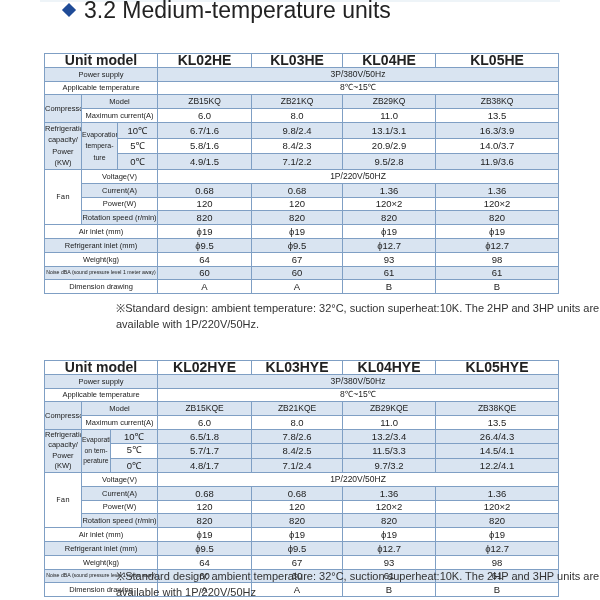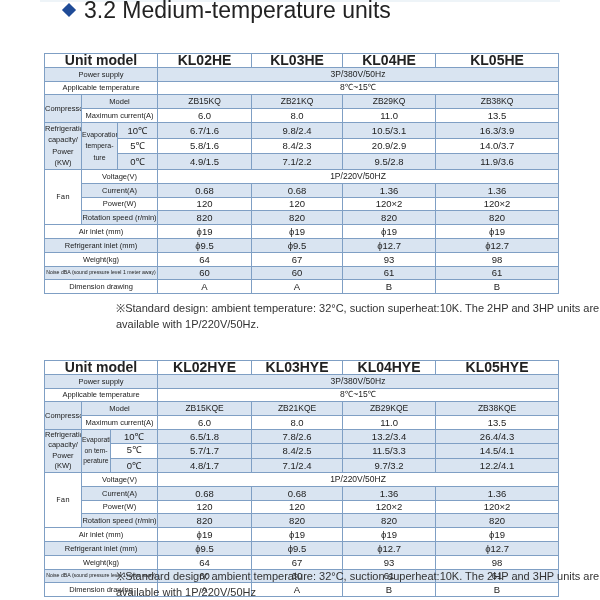--- a/index.html
+++ b/index.html
@@ -73,21 +73,21 @@
     <td class="val">8.0</td>
     <td class="val">11.0</td>
     <td class="val">13.5</td>
   </tr>
   <tr class="b">
     <td rowspan="3" class="ml b">Refrigeration capacity/ Power (KW)</td>
     <td rowspan="3" class="ml b" style="font-size:7px;">Evaporation tempera-ture</td>
     <td class="val">10℃</td>
     <td class="val">6.7/1.6</td>
     <td class="val">9.8/2.4</td>
-    <td class="val">10.5/3.1</td>
+    <td class="val">13.1/3.1</td>
     <td class="val">16.3/3.9</td>
   </tr>
   <tr class="w">
     <td class="val">5℃</td>
     <td class="val">5.8/1.6</td>
     <td class="val">8.4/2.3</td>
     <td class="val">20.9/2.9</td>
     <td class="val">14.0/3.7</td>
   </tr>
   <tr class="b">

